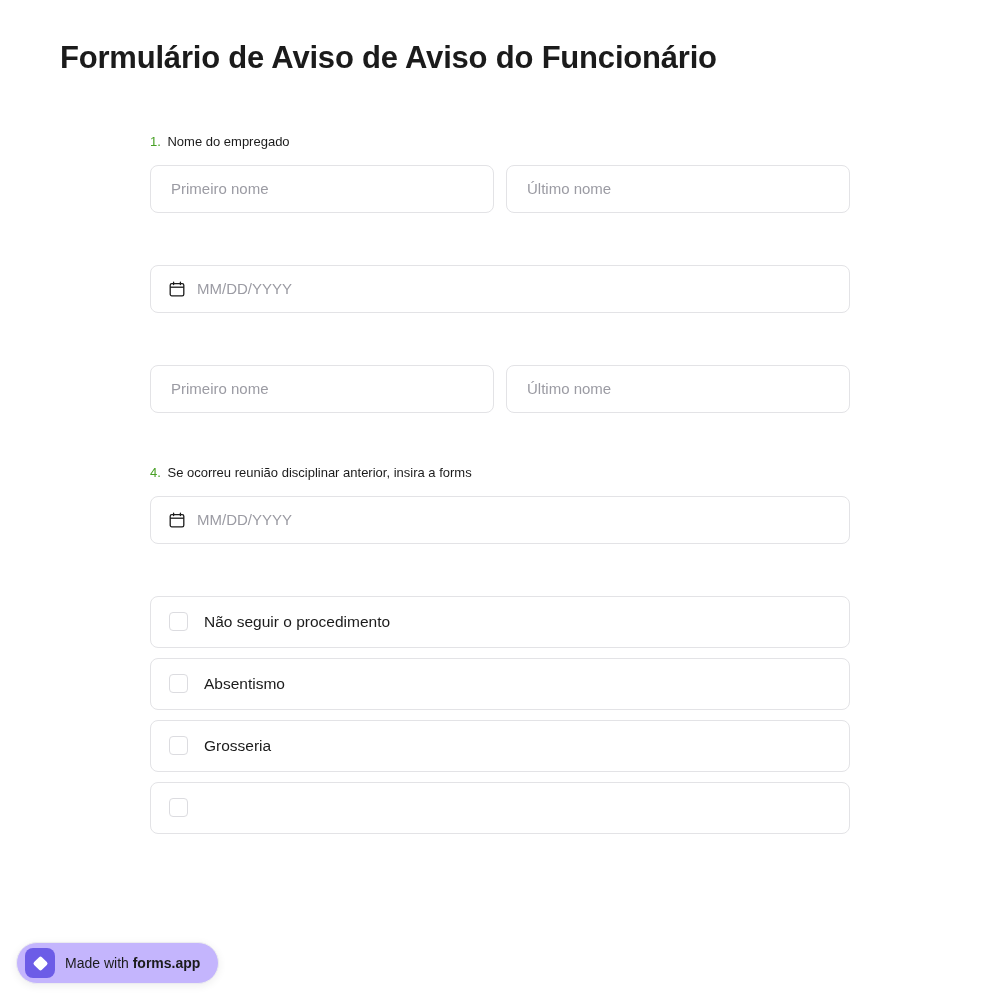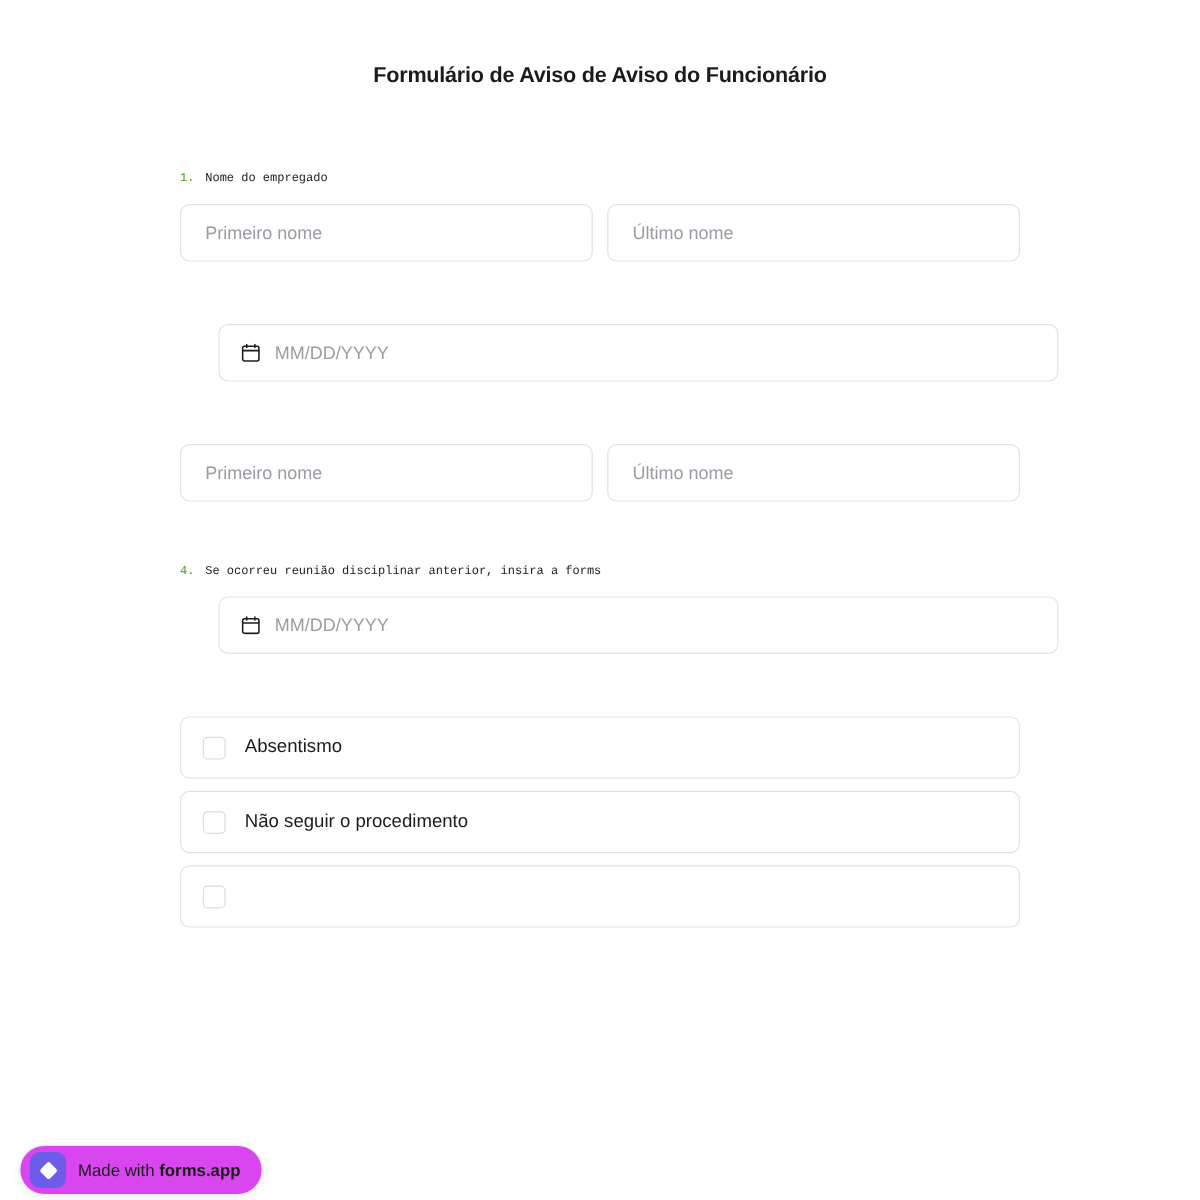--- a/index.html
+++ b/index.html
@@ -15,43 +15,42 @@
     position: relative;
     overflow: hidden;
   }
   .page {
     width: 1000px;
     min-height: 1000px;
     background: #ffffff;
     position: relative;
   }
   .form-title {
-    text-align: center;
-    font-size: 18px;
+    text-align: left;
+    font-size: 31px;
     font-weight: bold;
     color: #1b1b1b;
-    margin: 12px;
+    margin: 0;
     padding: 40px 60px 0 60px;
     letter-spacing: -0.2px;
   }
   .form-body {
     width: 700px;
     margin: 0 auto;
     padding-top: 58px;
   }
   .question {
     margin-bottom: 52px;
   }
   .q-label {
-    font-size: 10px;
+    font-size: 13px;
     color: #1b1b1b;
     margin: 0 0 14px 0;
     font-weight: 500;
     line-height: 1.3;
-    font-family: Liberation Mono, monospace;
   }
   .q-num {
     color: #47a025;
     font-weight: 500;
     margin-right: 3px;
   }
   .row2 {
     display: flex;
     gap: 12px;
     text-align: center;
@@ -67,21 +66,20 @@
     padding: 0 20px;
     box-sizing: border-box;
   }
   .field .ph {
     color: #9b9ba3;
     font-size: 15px;
   }
   .field.full {
     width: 100%;
     padding: 0 18px;
-    margin-left: 32px;
   }
   .cal-icon {
     width: 16px;
     height: 16px;
     margin-right: 12px;
     flex: 0 0 auto;
     display: block;
   }
   .choice {
     height: 52px;
@@ -109,21 +107,21 @@
   }
   
   .badge {
     position: absolute;
     left: 16px;
     bottom: 16px;
     height: 42px;
     display: flex;
     align-items: center;
     padding: 0 18px 0 8px;
-    background: #d946ef;
+    background: #c4b5fd;
     border: 1px solid #ececf0;
     border-radius: 21px;
     box-shadow: 0 2px 8px rgba(0,0,0,0.07);
     box-sizing: border-box;
   }
   .badge-logo {
     width: 30px;
     height: 30px;
     border-radius: 8px;
     background: #6c5ce7;
@@ -205,25 +203,29 @@
           <path d="M1.2 6.2H14.8" stroke="#1b1b1b" stroke-width="1.3"></path>
           <path d="M4.6 1.2V3.6M11.4 1.2V3.6" stroke="#1b1b1b" stroke-width="1.3" stroke-linecap="round"></path>
         </svg>
         <span class="ph">MM/DD/YYYY</span>
       </div>
     </div>
 
     <div class="question">
       <div class="choice">
         <span class="checkbox"></span>
+        <span class="choice-label">Não seguir o procedimento</span>
+      </div>
+      <div class="choice">
+        <span class="checkbox"></span>
         <span class="choice-label">Absentismo</span>
       </div>
       <div class="choice">
         <span class="checkbox"></span>
-        <span class="choice-label">Não seguir o procedimento</span>
+        <span class="choice-label">Grosseria</span>
       </div>
       <div class="choice">
         <span class="checkbox"></span>
         <span class="choice-label"></span>
       </div>
     </div>
 
   </div>
 
   <div class="badge">

